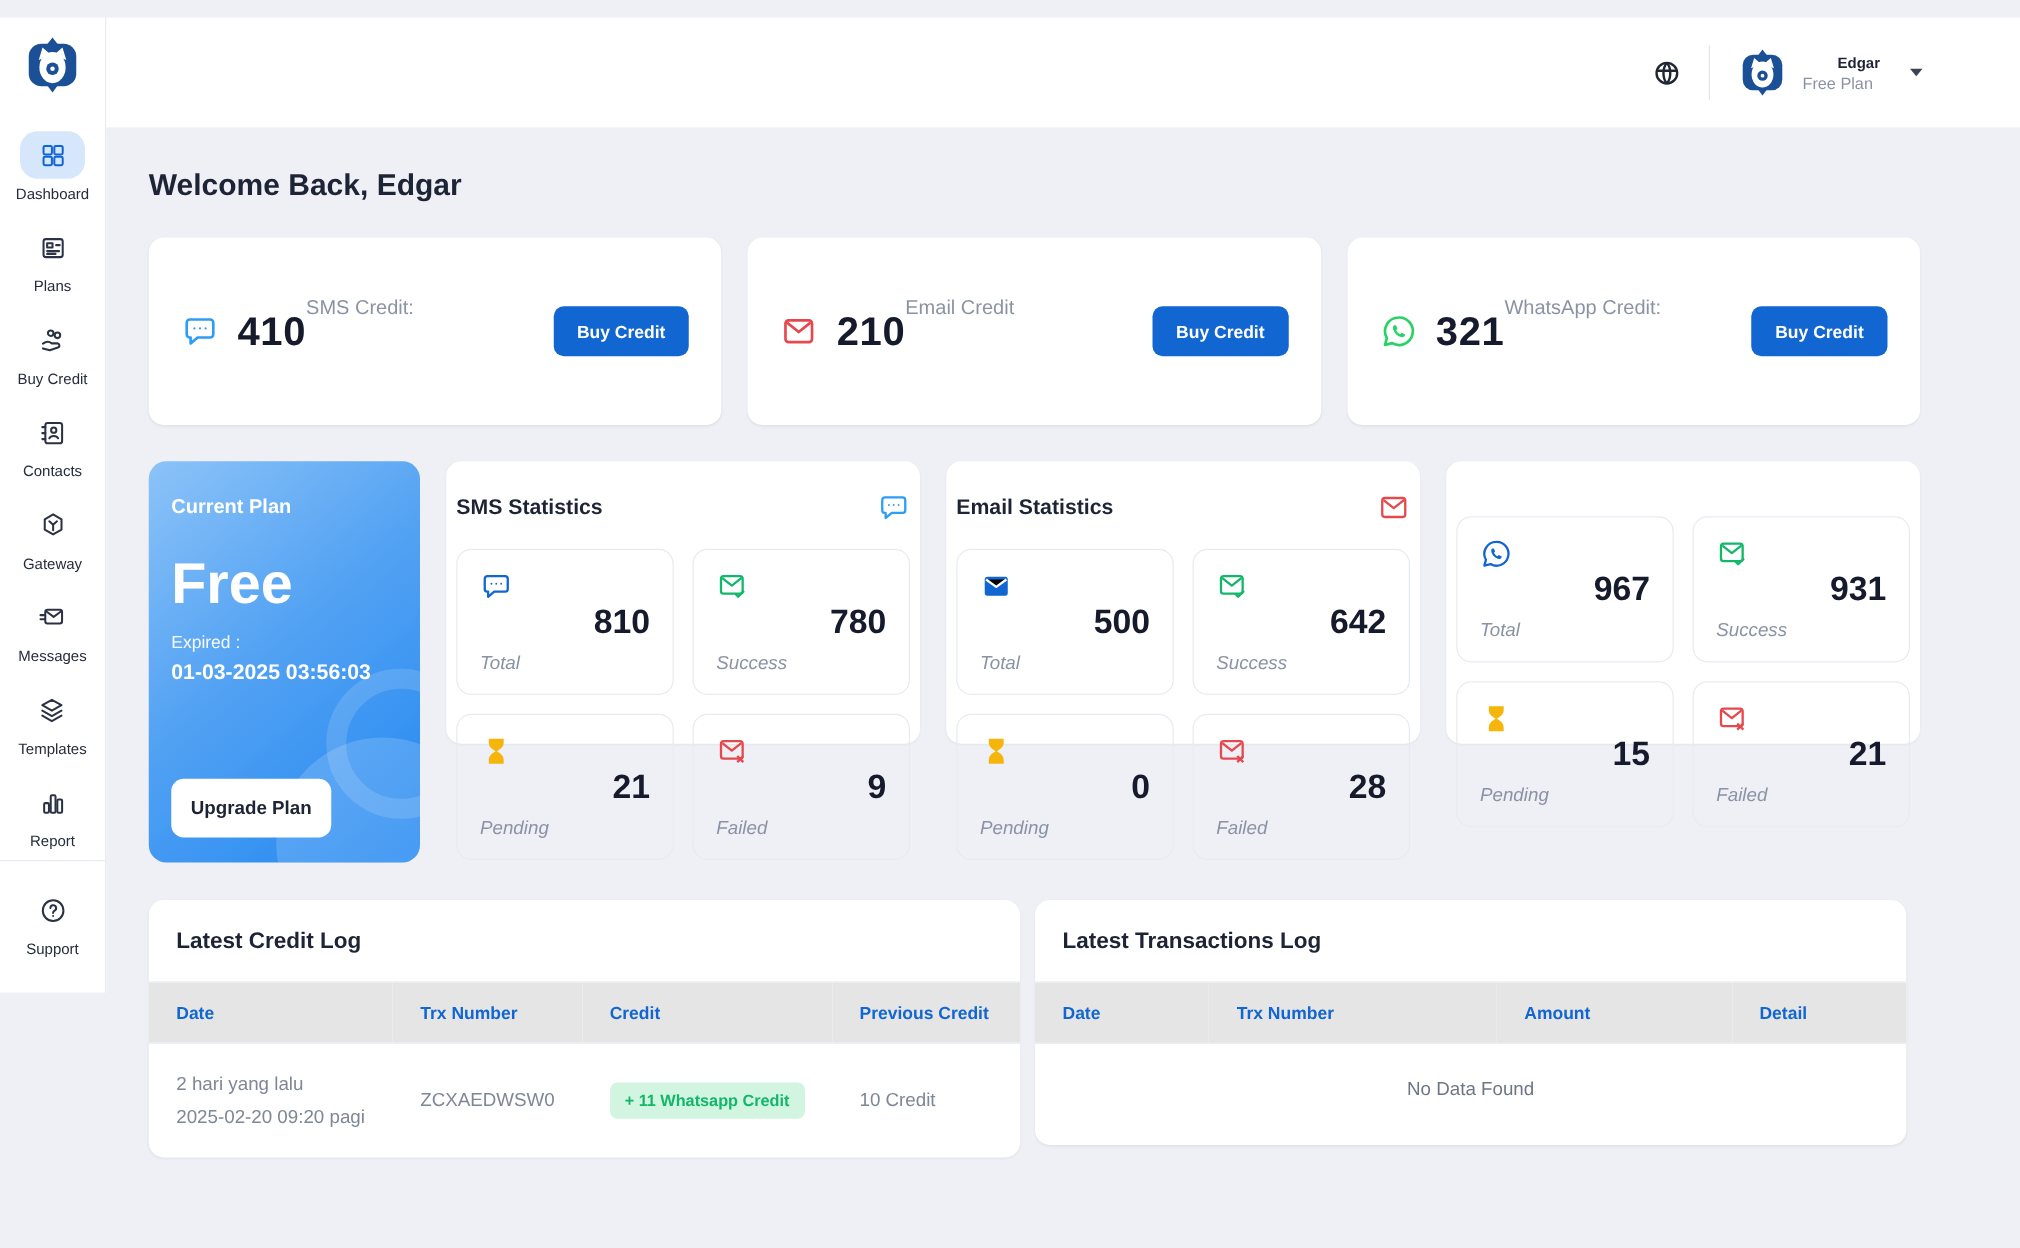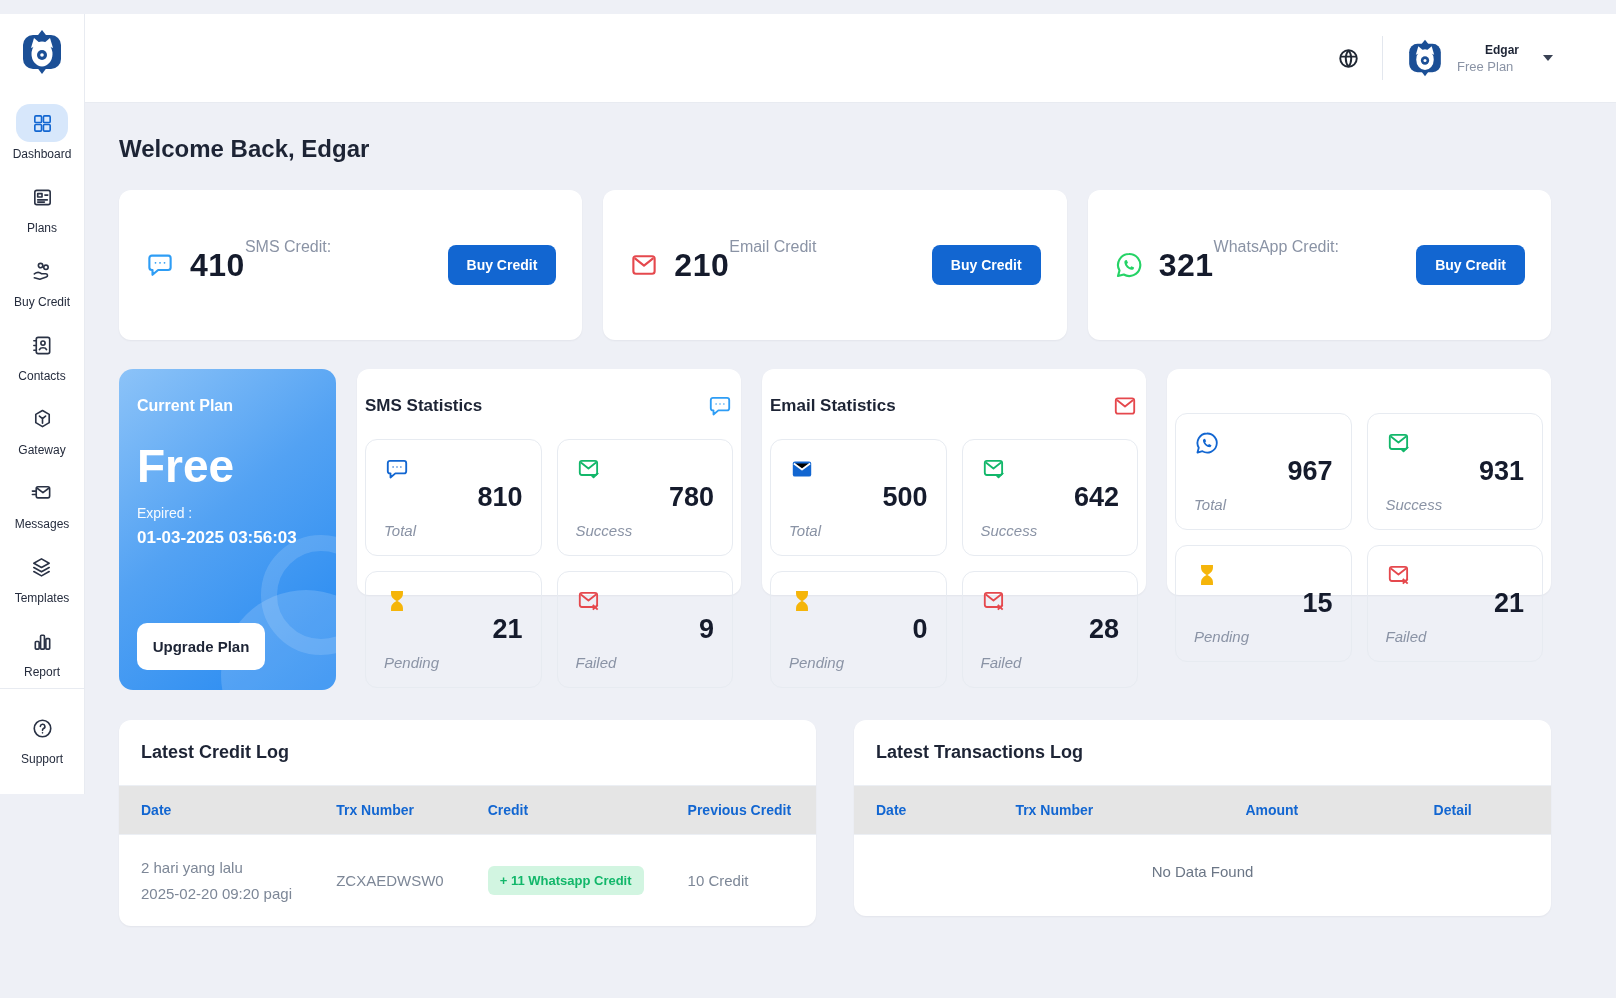--- a/index.html
+++ b/index.html
@@ -85,21 +85,21 @@
   .stats-head { display:flex; justify-content:space-between; align-items:center; }
   .stats-title { font-size:17px; font-weight:700; color:#1d2435; }
   .stats-grid { display:grid; grid-template-columns:1fr 1fr; gap:15px; margin-top:20px; }
   .stat-box { border:1px solid #e7ebf1; border-radius:12px; height:117px; padding:16px 18px; display:flex; justify-content:space-between; }
   .stat-left { display:flex; flex-direction:column; justify-content:space-between;font-style:italic; }
   .stat-label { font-size:15px; color:#8a93a5; }
   .stat-value { font-size:27px; font-weight:700; color:#151b2c; align-self:center; }
   .sm-icon { width:26px; height:26px; }
 
   
-  .logs-row { display:flex; gap:38px; margin-top:30px; align-items:flex-start; }
+  .logs-row { display:flex; gap:12px; margin-top:30px; align-items:flex-start; }
   .log-card { width:697px; overflow:hidden; }
   .log-title { font-size:18px; font-weight:700; color:#1d2435; padding:22px; border-bottom:1px solid #eceff4; }
   table { width:100%; border-collapse:collapse; }
   thead th {
     background:#e5e5e5; color:#1266d1; font-size:14px; font-weight:700;
     text-align:left; padding:16px 22px; border-bottom:1px solid #eceff4;
   }
   tbody td { padding:20px 22px; color:#7d8797; font-size:15px; vertical-align:middle; }
   .date-line { line-height:1.7; }
   .pill { background:#d2f5e1; color:#12b76a; font-size:13px; font-weight:600; padding:7px 12px; border-radius:6px; display:inline-block; white-space:nowrap; }

